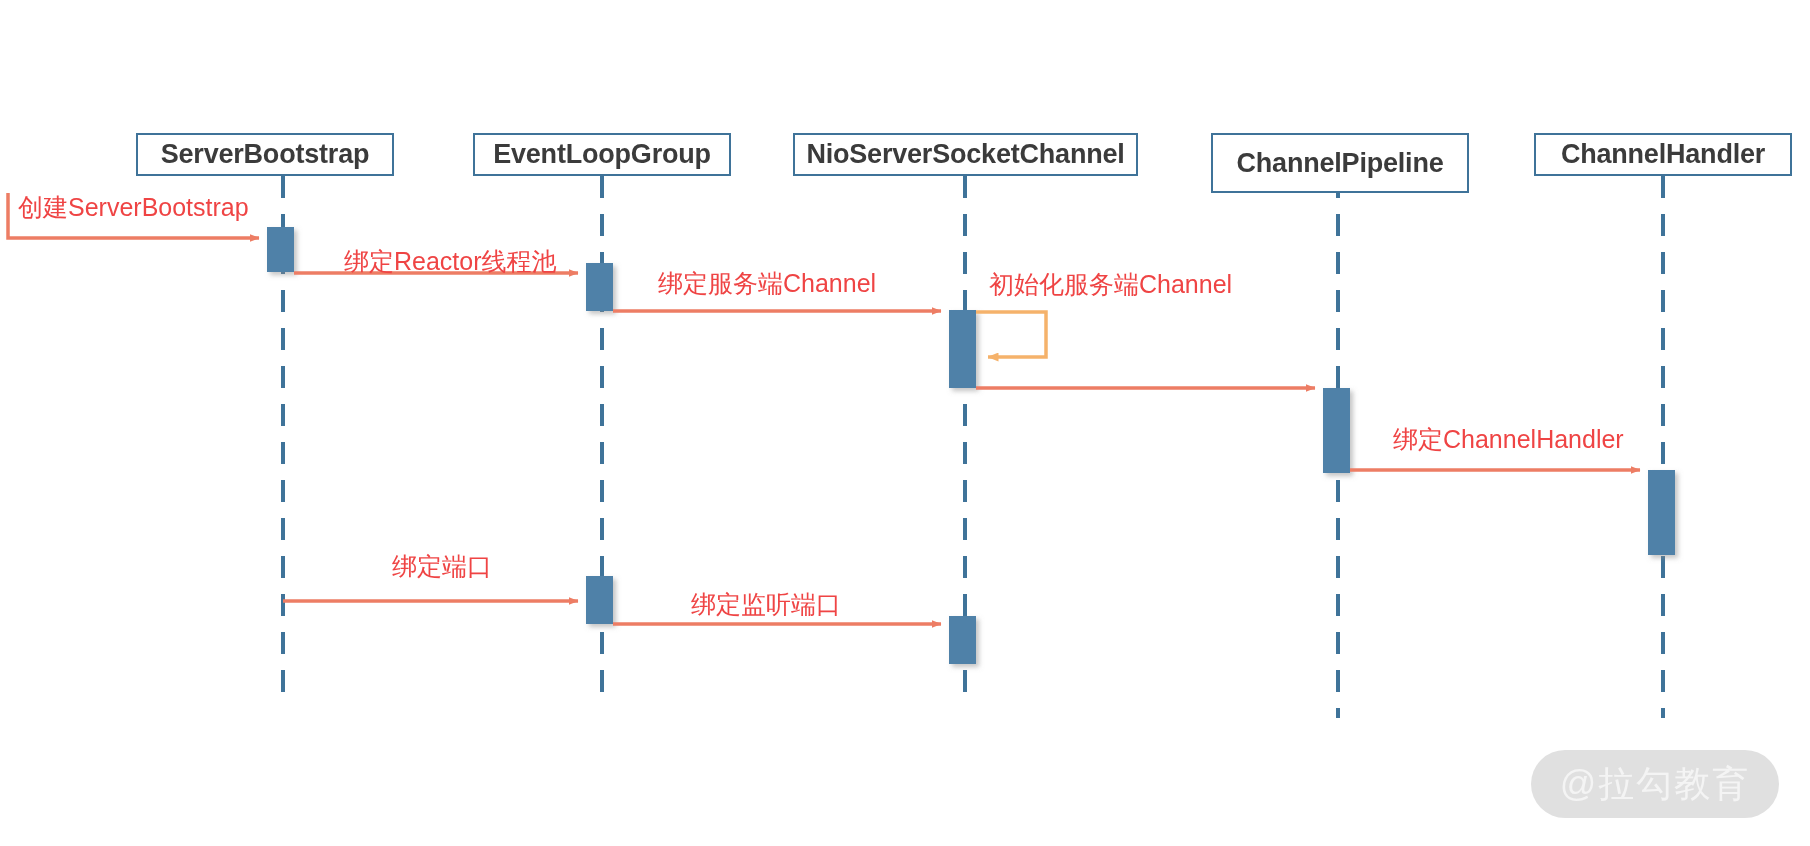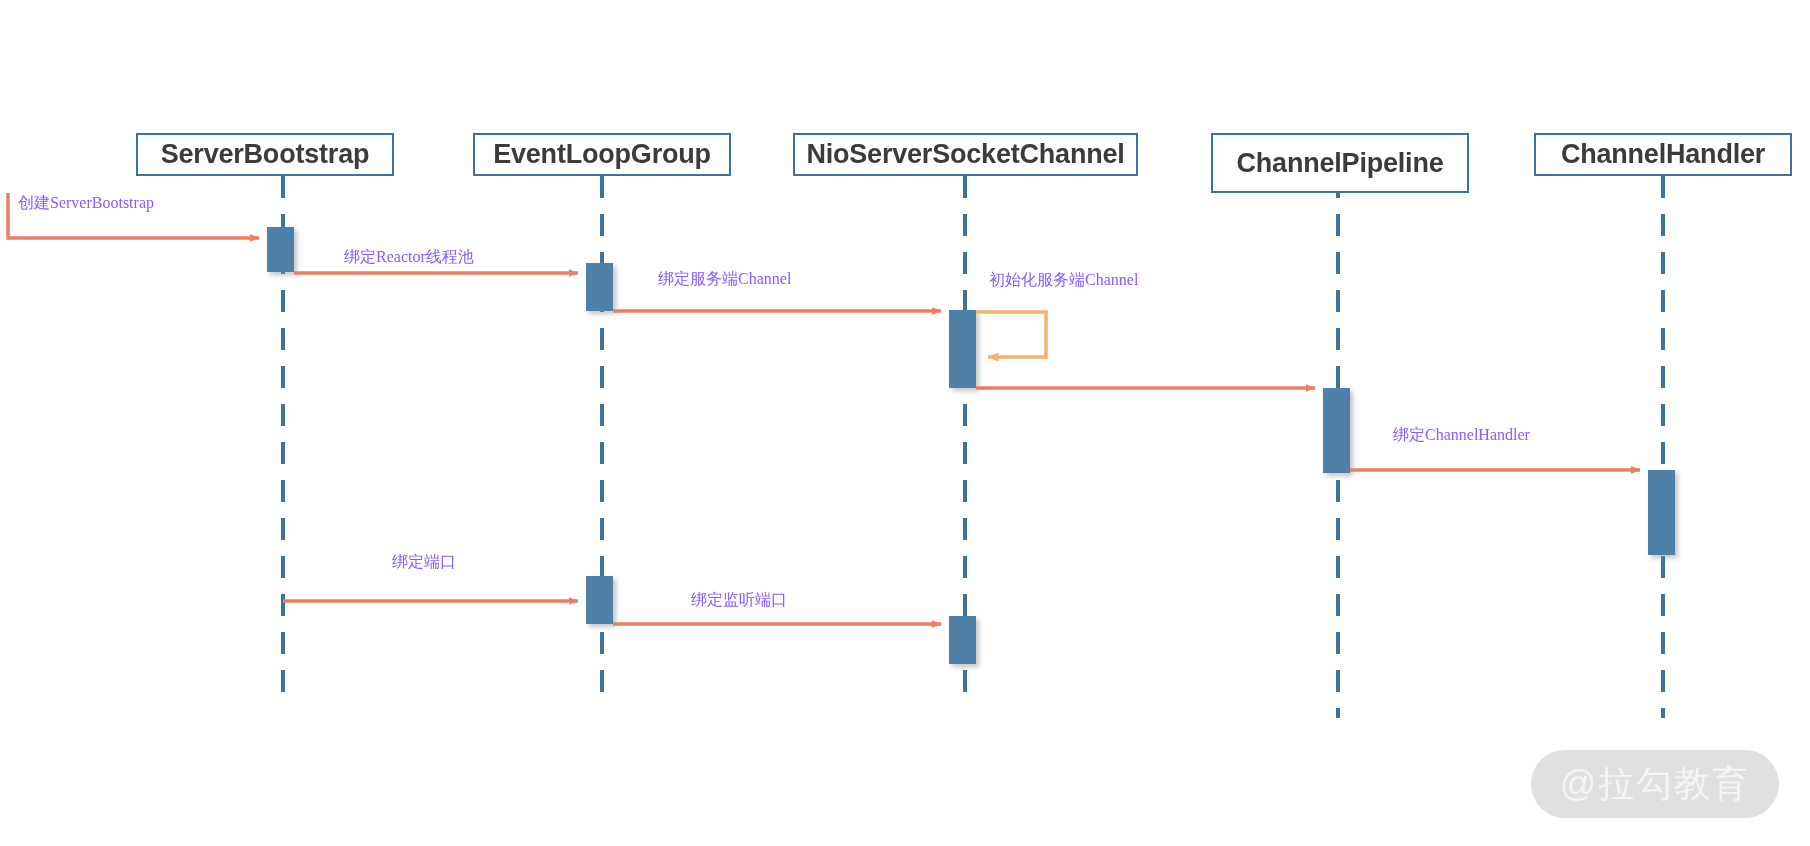--- a/index.html
+++ b/index.html
@@ -36,23 +36,23 @@
   .participant-label {
     font-family: "Liberation Sans", "DejaVu Sans", sans-serif;
     font-weight: bold;
     font-size: 27px;
     color: #3b3b3b;
     white-space: nowrap;
     letter-spacing: -0.2px;
   }
   .msg-label {
     position: absolute;
-    font-family: Liberation Serif, serif;
-    font-size: 16px;
-    color: #8b5cf6;
+    font-family: Liberation Sans, sans-serif;
+    font-size: 25px;
+    color: #ef4444;
     white-space: nowrap;
     line-height: 1;
   }
   .watermark {
     position: absolute;
     display: flex;
     align-items: center;
     justify-content: center;
     background: #e0e0e0;
     border-radius: 34px;

